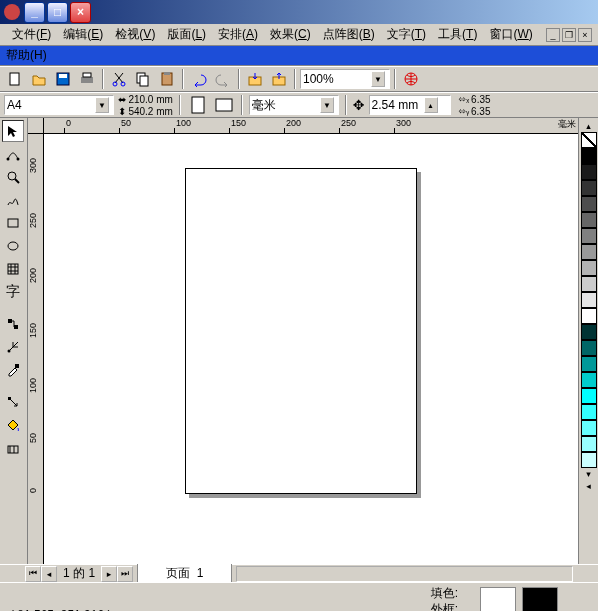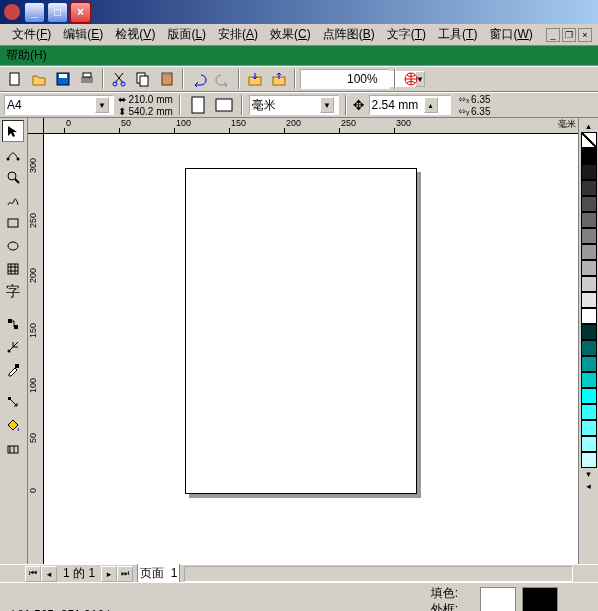--- a/index.html
+++ b/index.html
@@ -12,21 +12,21 @@
 .titlebar .winbtns { display: flex; gap: 2px; }
 .titlebar .winbtn { width: 21px; height: 21px; background: linear-gradient(#f0f0ff,#6a8be0); border: 1px solid #003399; border-radius: 3px; color: #fff; display: flex; align-items: center; justify-content: center; font-family: Arial; font-weight: bold; }
 .titlebar .winbtn.close { background: linear-gradient(#f5a0a0,#e04040); border-color: #aa0000; }
 
 
 .menubar { height: 22px; background: #d4d0c8; display: flex; align-items: center; padding: 0 6px; border-bottom: 1px solid #888; }
 .menubar .menu-item { padding: 2px 6px; cursor: default; }
 .menubar .menu-item .hot { text-decoration: underline; }
 .menubar .mdi-btns { margin-left: auto; display: flex; gap: 2px; }
 .menubar .mdi-btn { width: 14px; height: 14px; border: 1px solid #888; background: #d4d0c8; display: flex; align-items: center; justify-content: center; font-size: 9px; }
-.helpbar { height: 20px; background: #15803d; display: flex; align-items: center; padding: 0 6px; border-bottom: 1px solid #888; }
+.helpbar { height: 20px; background: #1d4ed8; display: flex; align-items: center; padding: 0 6px; border-bottom: 1px solid #888; }
 
 
 .toolbar { height: 26px; background: #d4d0c8; border-bottom: 1px solid #808080; border-top: 1px solid #fff; display: flex; align-items: center; padding: 0 4px; gap: 2px; }
 .tbtn { width: 22px; height: 22px; display: flex; align-items: center; justify-content: center; border: 1px solid transparent; }
 .tsep { width: 2px; height: 20px; border-left: 1px solid #808080; border-right: 1px solid #fff; margin: 0 2px; }
 .combo { height: 20px; border: 1px inset #fff; background: #fff; display: flex; align-items: center; padding: 0 2px; }
 .combo input { border: none; outline: none; font-size: 12px; height: 16px; }
 .combo .drop { width: 14px; height: 16px; background: #d4d0c8; border: 1px outset #fff; display: flex; align-items: center; justify-content: center; font-size: 8px; }
 .dim-label { font-size: 10px; }
 
@@ -60,21 +60,21 @@
 .palette { width: 20px; background: #d4d0c8; border-left: 1px solid #808080; display: flex; flex-direction: column; align-items: center; padding: 2px 0; }
 .palette .sw { width: 16px; height: 16px; border: 1px solid #000; margin: 0; }
 .palette .nocolor { width: 16px; height: 16px; border: 1px solid #000; position: relative; background: #fff; }
 .palette .nocolor::after { content: ""; position: absolute; top: 0; left: 0; width: 100%; height: 100%; background: linear-gradient(to top right, transparent 45%, #000 45%, #000 55%, transparent 55%); }
 .palette .arrow { height: 12px; font-size: 9px; display: flex; align-items: center; justify-content: center; width: 100%; }
 
 
 .pagenav { height: 18px; background: #d4d0c8; border-top: 1px solid #fff; display: flex; align-items: center; padding: 0 25px; gap: 0; font-size: 11px; }
 .pagenav .navbtn { width: 16px; height: 16px; border: 1px outset #fff; background: #d4d0c8; display: flex; align-items: center; justify-content: center; font-size: 9px; }
 .pagenav .pageinfo { padding: 0 6px; }
-.pagenav .tab { border: 1px solid #888; border-top: none; padding: 1px 2px; background: #fff; margin-left: 4px; }
+.pagenav .tab { border: 1px solid #888; border-top: none; padding: 1px 28px; background: #fff; margin-left: 4px; }
 .pagenav .hscroll { flex: 1; height: 16px; margin-left: 4px; border: 1px inset #fff; background: #d4d0c8; position: relative; }
 .pagenav .hscroll .thumb { position: absolute; left: 0; width: 18px; height: 100%; }
 
 
 .statusbar { height: 44px; background: #d4d0c8; border-top: 1px solid #fff; padding: 2px 8px; font-size: 11px; position: relative; }
 .statusbar .fill-row { position: absolute; top: 2px; right: 140px; }
 .statusbar .outline-row { position: absolute; top: 18px; right: 140px; }
 .statusbar .coords { position: absolute; bottom: 4px; left: 10px; }
 .statusbar .swatch { position: absolute; width: 36px; height: 32px; border: 1px solid #888; top: 4px; }
 
@@ -175,21 +175,21 @@
       </svg>
     </div>
   <div class="tbtn">
       <svg width="16" height="16">
         <rect x="2" y="6" width="12" height="8" fill="#fc6" stroke="#960"></rect>
         <path d="M8 8V2m0 0l-2 2m2-2l2 2" stroke="#00f"></path>
       </svg>
     </div>
   <div class="tsep"></div>
   <div class="combo" style="width:90px">
-    <input style="width: 68px; margin-left: 44px;" value="100%">
+    <input style="width: 68px;" value="100%">
     <div class="drop">▼</div>
   </div>
   <div class="tsep"></div>
   <div class="tbtn">
       <svg width="16" height="16">
         <circle cx="8" cy="8" r="6" fill="none" stroke="#d00"></circle>
         <path d="M2 8h12M8 2v12M4 4c2 2 6 2 8 0M4 12c2-2 6-2 8 0" stroke="#d00" fill="none"></path>
       </svg>
     </div>
 </div>

